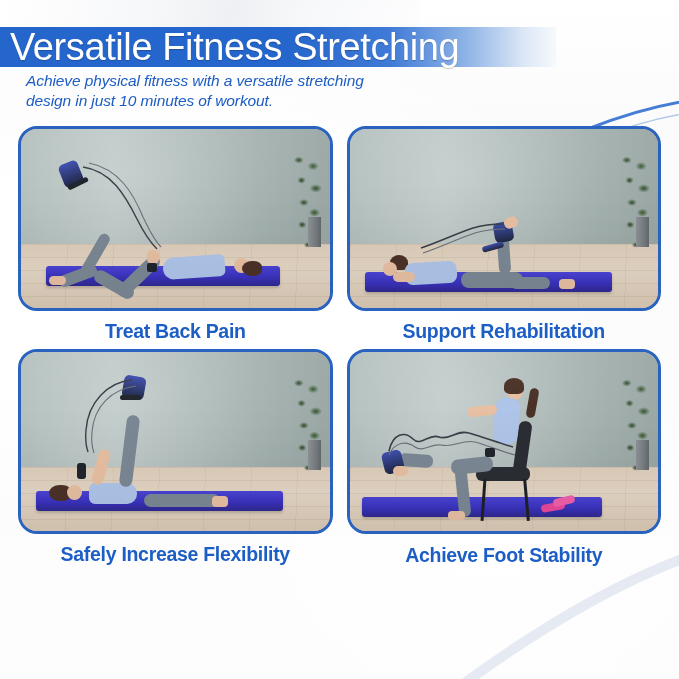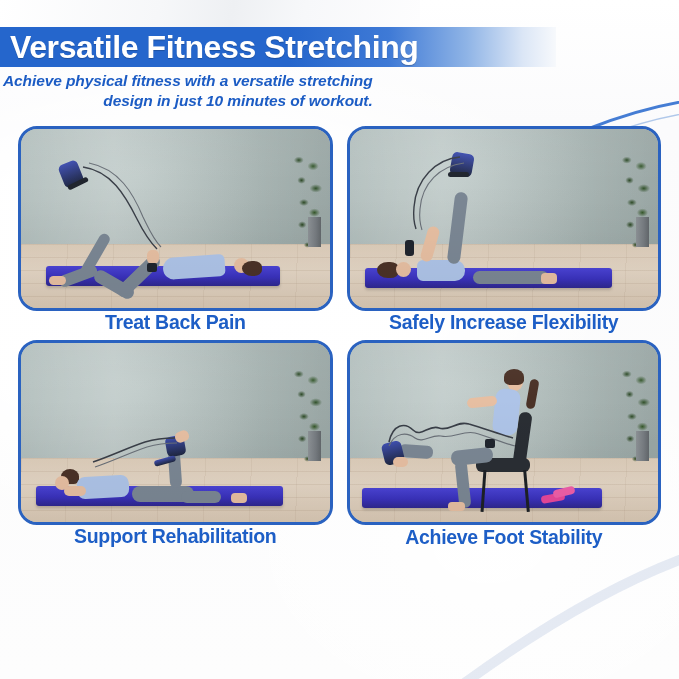--- a/index.html
+++ b/index.html
@@ -35,48 +35,48 @@
 
   
   #header{padding:0;}
   #title-banner{
     position:absolute;left:0;top:27px;width:556px;height:40px;
     background:linear-gradient(90deg,#2566cc 0%,#2566cc 52%,#3f7ad6 70%,#8fb4e6 84%,#dbe6f6 94%,#f7f9fc 100%);
     display:flex;align-items:center;
     z-index:6;
   }
   #page-title{
-    font-size:32px;font-weight:bold;color:#ffffff;
+    font-size:38px;font-weight:normal;color:#ffffff;
     letter-spacing:-.4px;padding-left:10px;white-space:nowrap;
     text-shadow:0 1px 1px rgba(0,0,0,.22);
   }
   #subtitle{
-    position:absolute;left:3px;top:71px;width:470px;z-index:6;
-    font-size:15.5px;font-weight:bold;font-style:italic;
+    position:absolute;left:26px;top:71px;width:470px;z-index:6;
+    font-size:15.5px;font-weight:normal;font-style:italic;
     color:#1c5cc4;line-height:1.32;letter-spacing:-.1px;
   }
-  #subtitle .l2{display:block;text-align:center;}
+  #subtitle .l2{display:block;}
 
   
   #grid{
     position:absolute;left:0;top:126px;width:679px;z-index:6;
     display:grid;grid-template-columns:1fr 1fr;
     column-gap:14px;row-gap:6px;
     padding:0 18px;box-sizing:border-box;
   }
   .cell{display:flex;flex-direction:column;align-items:center;}
   .photo{
     width:100%;height:185px;
     border:3px solid #2a62c0;border-radius:19px;
     overflow:hidden;position:relative;
     box-sizing:border-box;
     background:#b2bfbe;
   }
   .caption{
-    text-align:left;
+    margin-top:9px;text-align:left;
     font-size:19.5px;font-weight:bold;color:#1d5ec6;
     line-height:1.18;letter-spacing:-.3px;
   }
   .cell.tall .caption{line-height:1.25;}
 
   
   .scene{position:absolute;inset:0;}
   .wall{
     position:absolute;left:0;top:0;right:0;height:64%;
     background:
@@ -188,69 +188,69 @@
     </div>
   </div>
 
   <div class="cell">
     <div class="photo">
       <div class="scene">
         <div class="wall"></div>
         <div class="floor"></div>
         <div class="plant"></div>
         <div class="pot"></div>
-        <div class="mat" style="left:5%;bottom:20px;width:80%;"></div>
-        <div class="part hair" style="left:9%;bottom:30px;width:22px;height:16px;border-radius:50% 40% 40% 50%;"></div>
-        <div class="part skin" style="left:15%;bottom:31px;width:15px;height:15px;border-radius:50%;"></div>
-        <div class="part top" style="left:22%;bottom:27px;width:48px;height:21px;border-radius:6px 10px 10px 6px;"></div>
-        <div class="part legg" style="left:40%;bottom:24px;width:76px;height:13px;border-radius:7px;"></div>
-        <div class="part skin" style="left:62%;bottom:24px;width:16px;height:11px;border-radius:4px;"></div>
-        <div class="part legg" style="left:33%;bottom:44px;width:13px;height:72px;border-radius:7px;transform:rotate(7deg);"></div>
-        <div class="part cuff" style="left:33%;top:24px;width:22px;height:23px;border-radius:5px;transform:rotate(10deg);"></div>
-        <div class="part strap" style="left:32%;top:43px;width:21px;height:5px;border-radius:3px;"></div>
-        <svg class="part" style="left:19%;top:24px;width:70px;height:80px;" viewBox="0 0 70 80">
-          <path d="M52,4 C28,6 8,26 6,54 C5,64 6,70 8,76" fill="none" stroke="#3a3f48" stroke-width="1.4"></path>
-          <path d="M56,10 C32,13 14,30 12,56 C11,66 12,71 14,77" fill="none" stroke="#6a7078" stroke-width="1.1"></path>
-        </svg>
-        <div class="part strap" style="left:18%;bottom:52px;width:9px;height:16px;border-radius:3px;"></div>
-        <div class="part skin" style="left:24%;bottom:46px;width:12px;height:36px;border-radius:6px;transform:rotate(16deg);"></div>
-      </div>
-    </div>
-    <div class="caption">
-      <span>Safely Increase Flexibility</span>
-    </div>
-  </div>
-
-  <div class="cell">
-    <div class="photo">
-      <div class="scene">
-        <div class="wall"></div>
-        <div class="floor"></div>
-        <div class="plant"></div>
-        <div class="pot"></div>
         <div class="mat" style="left:5%;bottom:16px;width:80%;"></div>
         <div class="part hair" style="left:13%;bottom:38px;width:18px;height:15px;border-radius:50% 50% 30% 30%;"></div>
         <div class="part skin" style="left:11%;bottom:32px;width:14px;height:14px;border-radius:50%;"></div>
         <div class="part top" style="left:18%;bottom:24px;width:52px;height:22px;border-radius:8px;transform:rotate(-3deg);"></div>
         <div class="part legg" style="left:36%;bottom:20px;width:62px;height:16px;border-radius:8px;"></div>
         <div class="part legg" style="left:52%;bottom:19px;width:40px;height:12px;border-radius:6px;"></div>
         <div class="part skin" style="left:68%;bottom:19px;width:16px;height:10px;border-radius:4px;"></div>
         <div class="part legg" style="left:48%;bottom:34px;width:12px;height:38px;border-radius:6px;transform:rotate(-4deg);"></div>
         <div class="part cuff" style="left:47%;bottom:66px;width:19px;height:20px;border-radius:5px;transform:rotate(-10deg);"></div>
         <div class="part skin" style="left:50%;bottom:80px;width:14px;height:11px;border-radius:5px;transform:rotate(-22deg);"></div>
         <svg class="part" style="left:22%;bottom:48px;width:90px;height:40px;" viewBox="0 0 90 40">
           <path d="M4,28 C22,22 38,14 56,8 C66,5 76,4 86,4" fill="none" stroke="#3a3f48" stroke-width="1.4"></path>
           <path d="M6,33 C24,27 40,19 58,13 C68,10 78,9 88,9" fill="none" stroke="#6a7078" stroke-width="1.1"></path>
         </svg>
         <div class="part cuff" style="left:43%;bottom:58px;width:22px;height:6px;border-radius:3px;transform:rotate(-16deg);"></div>
         <div class="part skin" style="left:14%;bottom:26px;width:22px;height:10px;border-radius:5px;"></div>
       </div>
     </div>
     <div class="caption">
       <span>Support Rehabilitation</span>
+    </div>
+  </div>
+
+  <div class="cell">
+    <div class="photo">
+      <div class="scene">
+        <div class="wall"></div>
+        <div class="floor"></div>
+        <div class="plant"></div>
+        <div class="pot"></div>
+        <div class="mat" style="left:5%;bottom:20px;width:80%;"></div>
+        <div class="part hair" style="left:9%;bottom:30px;width:22px;height:16px;border-radius:50% 40% 40% 50%;"></div>
+        <div class="part skin" style="left:15%;bottom:31px;width:15px;height:15px;border-radius:50%;"></div>
+        <div class="part top" style="left:22%;bottom:27px;width:48px;height:21px;border-radius:6px 10px 10px 6px;"></div>
+        <div class="part legg" style="left:40%;bottom:24px;width:76px;height:13px;border-radius:7px;"></div>
+        <div class="part skin" style="left:62%;bottom:24px;width:16px;height:11px;border-radius:4px;"></div>
+        <div class="part legg" style="left:33%;bottom:44px;width:13px;height:72px;border-radius:7px;transform:rotate(7deg);"></div>
+        <div class="part cuff" style="left:33%;top:24px;width:22px;height:23px;border-radius:5px;transform:rotate(10deg);"></div>
+        <div class="part strap" style="left:32%;top:43px;width:21px;height:5px;border-radius:3px;"></div>
+        <svg class="part" style="left:19%;top:24px;width:70px;height:80px;" viewBox="0 0 70 80">
+          <path d="M52,4 C28,6 8,26 6,54 C5,64 6,70 8,76" fill="none" stroke="#3a3f48" stroke-width="1.4"></path>
+          <path d="M56,10 C32,13 14,30 12,56 C11,66 12,71 14,77" fill="none" stroke="#6a7078" stroke-width="1.1"></path>
+        </svg>
+        <div class="part strap" style="left:18%;bottom:52px;width:9px;height:16px;border-radius:3px;"></div>
+        <div class="part skin" style="left:24%;bottom:46px;width:12px;height:36px;border-radius:6px;transform:rotate(16deg);"></div>
+      </div>
+    </div>
+    <div class="caption">
+      <span>Safely Increase Flexibility</span>
     </div>
   </div>
 
   <div class="cell tall">
     <div class="photo">
       <div class="scene">
         <div class="wall"></div>
         <div class="floor"></div>
         <div class="plant"></div>
         <div class="pot"></div>

